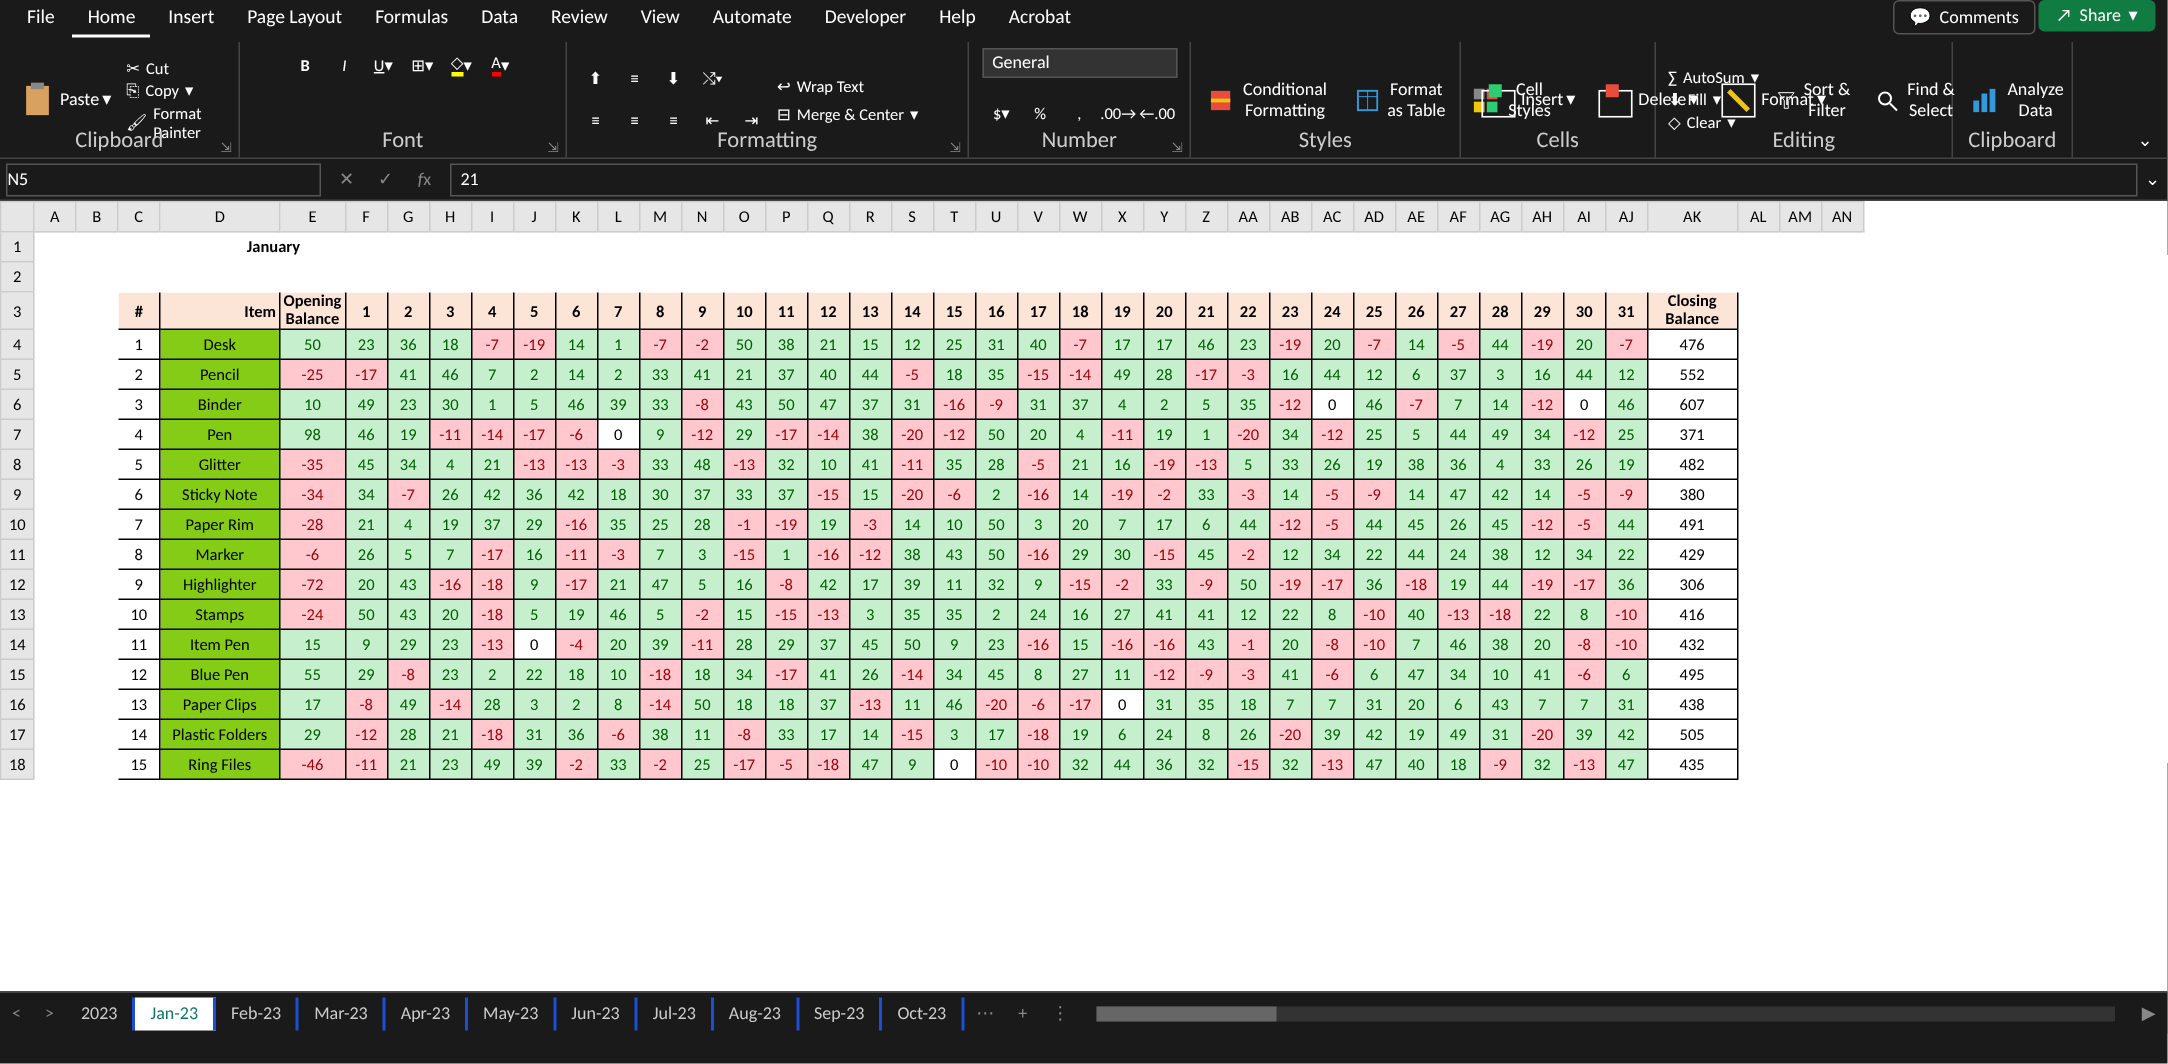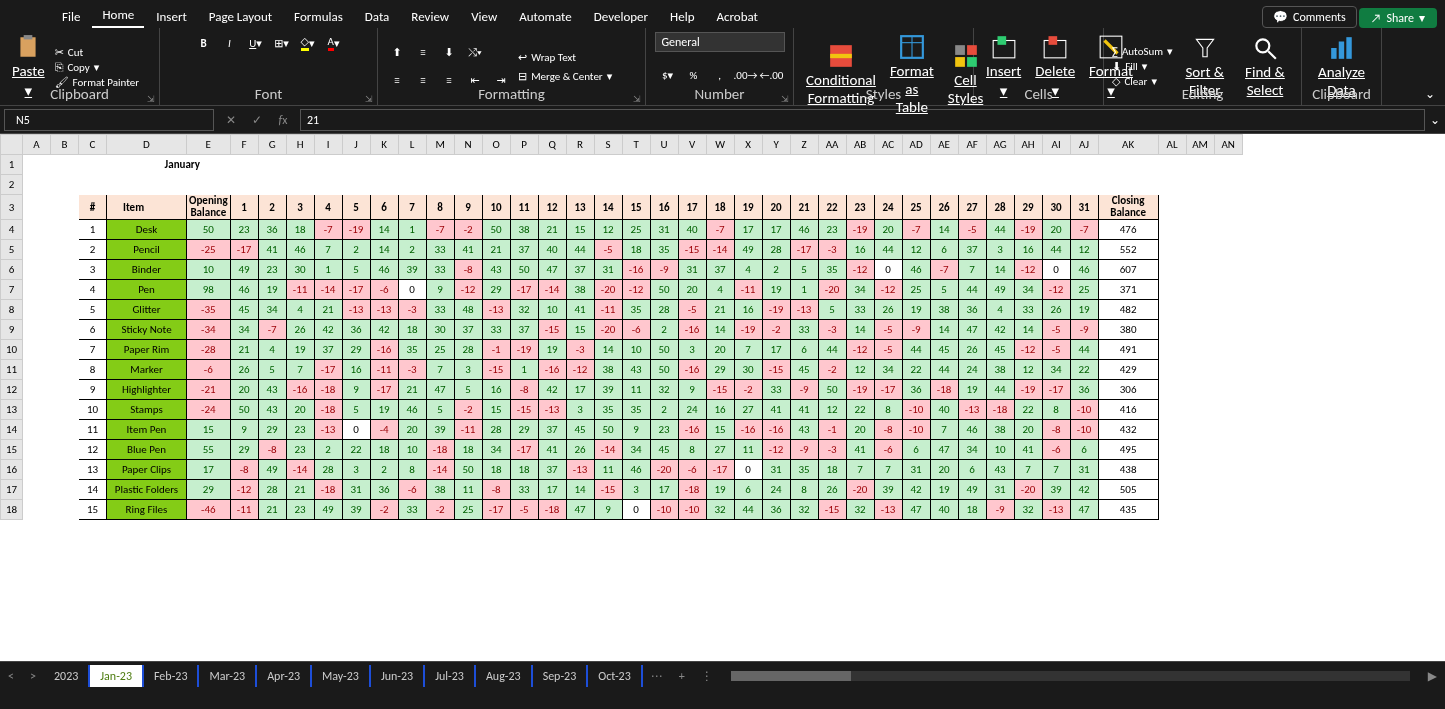--- a/index.html
+++ b/index.html
@@ -1,56 +1,56 @@
 <!DOCTYPE html>
 <html><head>
 <meta charset="utf-8">
 <style>
 * { margin:0; padding:0; box-sizing:border-box; font-family:'Segoe UI',Calibri,sans-serif; }
 body { width:1445px; height:709px; background:#1a1a1a; color:#fff; overflow:hidden; font-size:12px; position:relative; }
-.menubar { height:28px; background:#1a1a1a; display:flex; align-items:flex-end; padding:0 8px; gap:2px;margin-left:44px; }
+.menubar { height:28px; background:#1a1a1a; display:flex; align-items:flex-start; padding:0 8px; gap:2px; }
 .menubar .mi { padding:4px 10px; cursor:pointer; font-size:13px; }
 .menubar .mi.active { border-bottom:2px solid #fff; }
 .menubar .spacer { flex:1; }
 .menubar .comments { border:1px solid #555; padding:3px 10px; border-radius:4px; display:flex; align-items:center; gap:5px; }
 .menubar .share { background:#107c41; padding:3px 12px; border-radius:4px; display:flex; align-items:center; gap:5px; }
 .ribbon { height:78px; background:#1a1a1a; display:flex; border-bottom:1px solid #444; }
 .rgroup { border-right:1px solid #444; padding:4px 8px; display:flex; flex-direction:column; position:relative; }
 .rgroup .label { position:absolute; bottom:2px; left:0; right:0; text-align:center; font-size:15px; color:#ccc; }
 .rgroup .body { flex:1; display:flex; align-items:center; gap:6px; }
 .rgroup .col { display:flex; flex-direction:column; gap:2px; font-size:11px; }
 .rgroup .row { display:flex; gap:4px; align-items:center; }
 .fontbox { background:#333; border:1px solid #555; padding:2px 6px; font-size:12px; width:110px; }
 .sizebox { background:#333; border:1px solid #555; padding:2px 4px; font-size:12px; width:38px; }
 .ibtn { width:22px; height:22px; display:flex; align-items:center; justify-content:center; cursor:pointer; }
-.bigbtn { display:flex; flex-direction:column; align-items:center; font-size:15px; padding:2px 4px; gap:2px; text-align:center;text-decoration:underline; }
+.bigbtn { display:flex; flex-direction:row; align-items:center; font-size:12px; padding:2px 4px; gap:2px; text-align:center; }
 .bigbtn svg { width:26px; height:26px; }
 .dlg { position:absolute; right:2px; bottom:2px; width:10px; height:10px; font-size:9px; color:#888; }
 .fxbar { height:28px; background:#1a1a1a; display:flex; align-items:center; border-bottom:1px solid #444; }
-.namebox { width:210px; border:1px solid #555; padding:3px 11px; margin-left:4px; background:#1a1a1a; }
+.namebox { width:210px; border:1px solid #555; padding:3px 0; margin-left:4px; background:#1a1a1a; }
 .fxicons { display:flex; gap:4px; padding:0 6px; color:#888; }
 .fxinput { flex:1; padding:3px 6px; border:1px solid #555; background:#1a1a1a; }
 .sheet { height:527px; display:flex; background:#fff; color:#000; }
 .grid { position:relative; width:100%; height:100%; overflow:hidden; }
 table.ws { border-collapse:collapse; position:absolute; top:0; left:0; }
 .ws th.colhdr { background:#e6e6e6; border:1px solid #ccc; font-weight:normal; font-size:11px; height:20px; width:28px; min-width:28px; text-align:center; }
 .ws th.colhdr.D { width:80px; min-width:80px; }
 .ws th.rowhdr { background:#e6e6e6; border:1px solid #ccc; font-weight:normal; font-size:11px; width:22px; min-width:22px; text-align:center; }
 .ws td { border:1px solid #ccc; font-size:11px; height:20px; padding:0 2px; text-align:center; white-space:nowrap; }
 .ws td.blank { border:1px solid #fff; }
 .title { font-size:17px; font-weight:bold; text-align:left; padding-left:4px; }
 .dataheader { background:#fce4d6; font-weight:bold; border:1px solid #000 !important; }
 .datacell { border:1px solid #000 !important; }
 .itemcell { text-align:left; padding-left:4px; border:1px solid #000 !important; background:#84cc16; }
 .pos { background:#c6efce; color:#006100; }
 .neg { background:#ffc7ce; color:#9c0006; }
 .tabs { height:28px; background:#1a1a1a; display:flex; align-items:center; color:#ccc; font-size:12px; border-top:1px solid #444; }
 .tabs .nav { padding:0 8px; color:#888; }
 .tabs .tab { padding:4px 10px; border-right:2px solid #1d4ed8; cursor:pointer; }
-.tabs .tab.active { background:#fff; color:#4d7c0f; }
+.tabs .tab.active { background:#fff; color:#0f766e; }
 .tabs .scroll { flex:1; height:10px; background:#333; margin:0 10px; position:relative; }
 .tabs .thumb { position:absolute; left:0; width:120px; height:100%; background:#666; }
 svg { fill:#fff; }
 </style>
 </head>
 <body>
 
 <div class="menubar">
  <div class="mi">File</div>
  <div class="mi active">Home</div>
@@ -400,21 +400,21 @@
             <td class="blank"></td>
             <td class="blank"></td>
           </tr>
         </tbody>
         <tbody>
           <tr>
             <th class="rowhdr">3</th>
             <td class="blank"></td>
             <td class="blank"></td>
             <td class="dataheader">#</td>
-            <td class="dataheader" style="text-align:left;padding-left:16px">Item</td>
+            <td class="dataheader" style="text-align:right;padding-left:0">Item</td>
             <td class="dataheader" style="white-space:normal;line-height:1.1">Opening Balance</td>
             <td class="dataheader">1</td>
             <td class="dataheader">2</td>
             <td class="dataheader">3</td>
             <td class="dataheader">4</td>
             <td class="dataheader">5</td>
             <td class="dataheader">6</td>
             <td class="dataheader">7</td>
             <td class="dataheader">8</td>
             <td class="dataheader">9</td>
@@ -806,21 +806,21 @@
             <td class="blank"></td>
           </tr>
         </tbody>
         <tbody>
           <tr>
             <th class="rowhdr">12</th>
             <td class="blank"></td>
             <td class="blank"></td>
             <td class="datacell">9</td>
             <td class="itemcell">Highlighter</td>
-            <td class="datacell neg">-21</td>
+            <td class="datacell neg">-72</td>
             <td class="datacell pos">20</td>
             <td class="datacell pos">43</td>
             <td class="datacell neg">-16</td>
             <td class="datacell neg">-18</td>
             <td class="datacell pos">9</td>
             <td class="datacell neg">-17</td>
             <td class="datacell pos">21</td>
             <td class="datacell pos">47</td>
             <td class="datacell pos">5</td>
             <td class="datacell pos">16</td>

